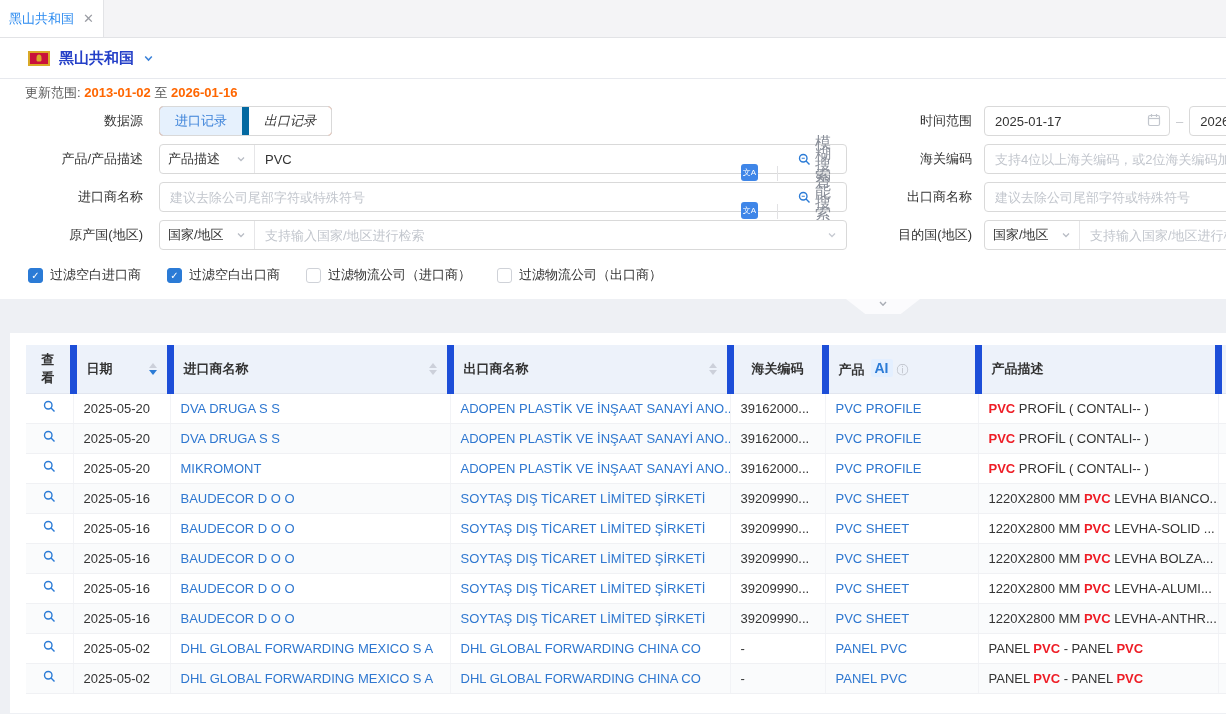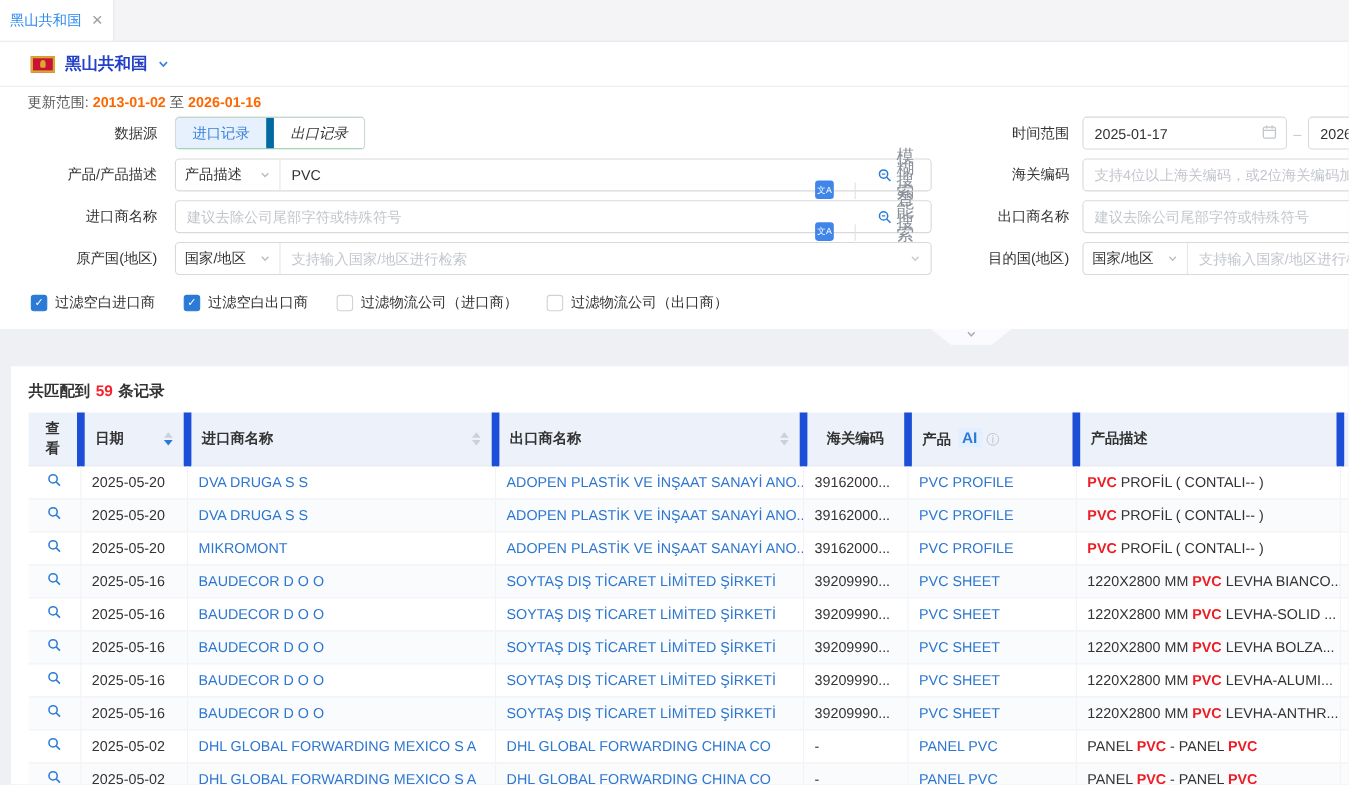--- a/index.html
+++ b/index.html
@@ -28,21 +28,21 @@
   .update-range { width:1193px; text-align:left; height:20px; line-height:20px; color:#595959; margin-bottom:2px; }
   .update-range .orange { color:#f60; font-weight:bold; }
   .frow { display:flex; align-items:center; margin-bottom:6px; height:32px; }
   .frow.last { margin-bottom:8px; }
   .lbl { flex:none; text-align:right; color:#333; }
   .lbl-l { width:118px; margin-right:16px; }
   .lbl-r { width:125px; margin-right:12px; }
   .field-l { flex:none; width:688px; display:flex; align-items:center; }
   .field-r { display:flex; align-items:center; flex:none; }
   
-  .seg { display:flex; height:30px; border:1px solid #d9d9d9; border-radius:4px; overflow:hidden; background:#22c55e; }
+  .seg { display:flex; height:30px; border:1px solid #d9d9d9; border-radius:4px; overflow:hidden; background:#c2410c; }
   .seg-item { padding:0 15px; line-height:28px; background:#fff; cursor:pointer; }
   .seg-item.active { background:#e6f1fd; color:#3b82d9; }
   .seg-item + .seg-item { border-left:7px solid #0369a1;font-style:italic; }
   
   .igroup { display:flex; align-items:center; border:1px solid #d9d9d9; border-radius:4px; height:30px;
             background:#fff; width:100%; }
   .igroup .sel { flex:none; width:95px; padding:0 8px; display:flex; justify-content:space-between;
                  align-items:center; border-right:1px solid #e6e6e8; height:100%; cursor:pointer; }
   .igroup input { border:0; outline:0; flex:1; min-width:0; padding:0 10px; font-size:13px; color:#333;
                   background:transparent; font-family:inherit; }
@@ -262,23 +262,20 @@
   </div>
 
   <div class="collapse-tab">
     <svg width="12" height="10" viewBox="0 0 12 10">
         <path d="M3 3 L6 6.3 L9 3" stroke="#a9adb5" fill="none" stroke-width="1.4"></path>
       </svg>
   </div>
 </div>
 
 <div class="results-card">
-  <div class="summary">
-    <span>共匹配到</span><span class="count">59</span><span>条记录</span>
-  </div>
 
   <table>
     <colgroup>
       <col style="width:47px">
         <col style="width:97px">
         <col style="width:280px">
         <col style="width:280px">
       <col style="width:95px">
         <col style="width:153px">
         <col style="width:240px">

